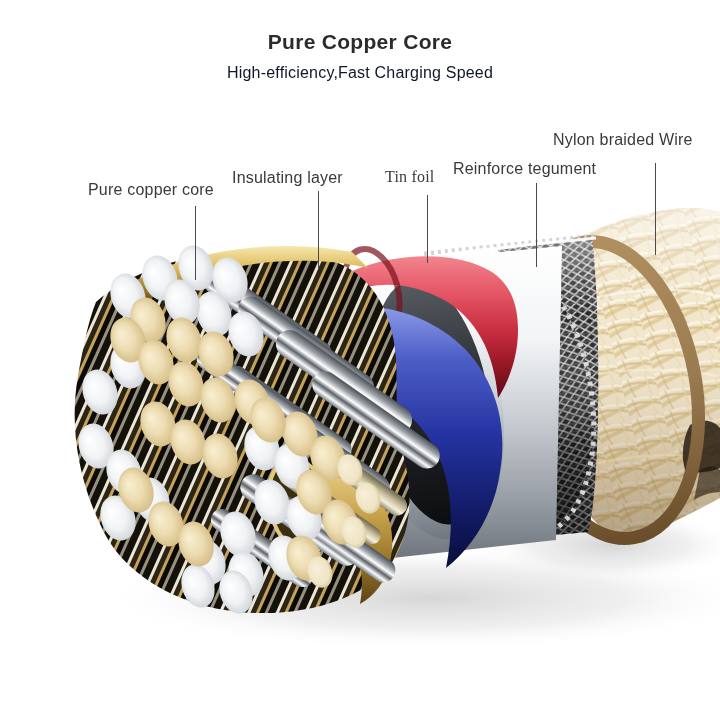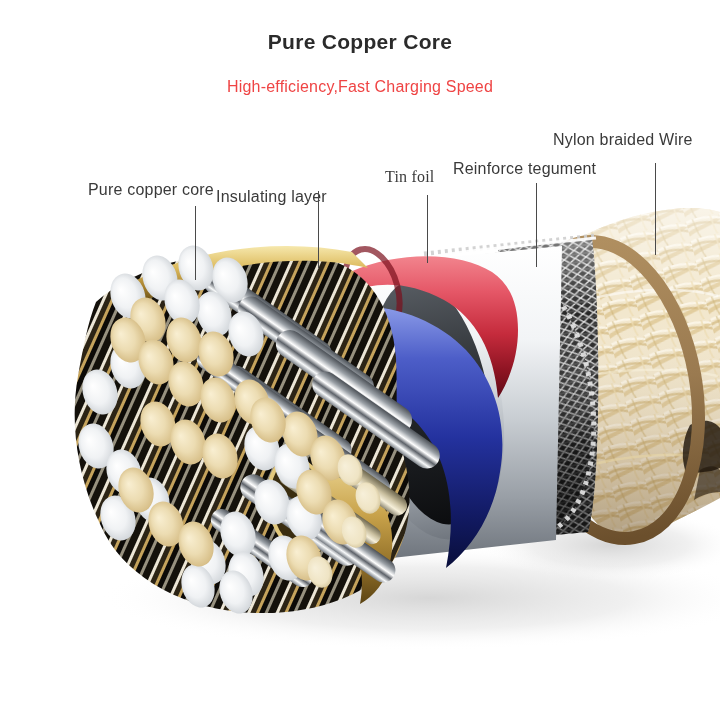--- a/index.html
+++ b/index.html
@@ -5,31 +5,31 @@
   html,body{margin:0;padding:0;background:#ffffff;}
   .stage{
     position:relative;width:720px;height:720px;background:#ffffff;
     overflow:hidden;font-family:"Liberation Sans",sans-serif;border-radius:9px;
   }
   .title{
     position:absolute;left:0;top:30px;width:720px;text-align:center;
     font-size:21px;font-weight:bold;color:#2b2b2b;letter-spacing:.3px;
   }
   .subtitle{
-    position:absolute;left:0;top:78px;width:720px;text-align:center;
-    font-size:16px;color:#ef4444;letter-spacing:.2px;
+    position:absolute;left:0;top:64px;width:720px;text-align:center;
+    font-size:16px;color:#0f172a;letter-spacing:.2px;
   }
   .callout{
     position:absolute;font-size:16px;color:#3a3a3a;white-space:nowrap;letter-spacing:.2px;
   }
   .leader{
     position:absolute;width:1px;background:#4a4a4a;
   }
   #c1{left:88px;top:181px;}   #l1{left:195px;top:206px;height:74px;}
-  #c2{left:216px;top:169px;margin-top:19px;}  #l2{left:318px;top:191px;height:77px;}
+  #c2{left:232px;top:169px;}  #l2{left:318px;top:191px;height:77px;}
   #c3{left:385px;top:168px;font-family:Liberation Serif, serif;}  #l3{left:427px;top:195px;height:68px;}
   #c4{left:453px;top:160px;}  #l4{left:536px;top:183px;height:84px;}
   #c5{left:553px;top:131px;}  #l5{left:655px;top:163px;height:92px;}
   svg{position:absolute;left:0;top:0;}
 </style>
 </head>
 <body>
 
 <div class="stage">
 

